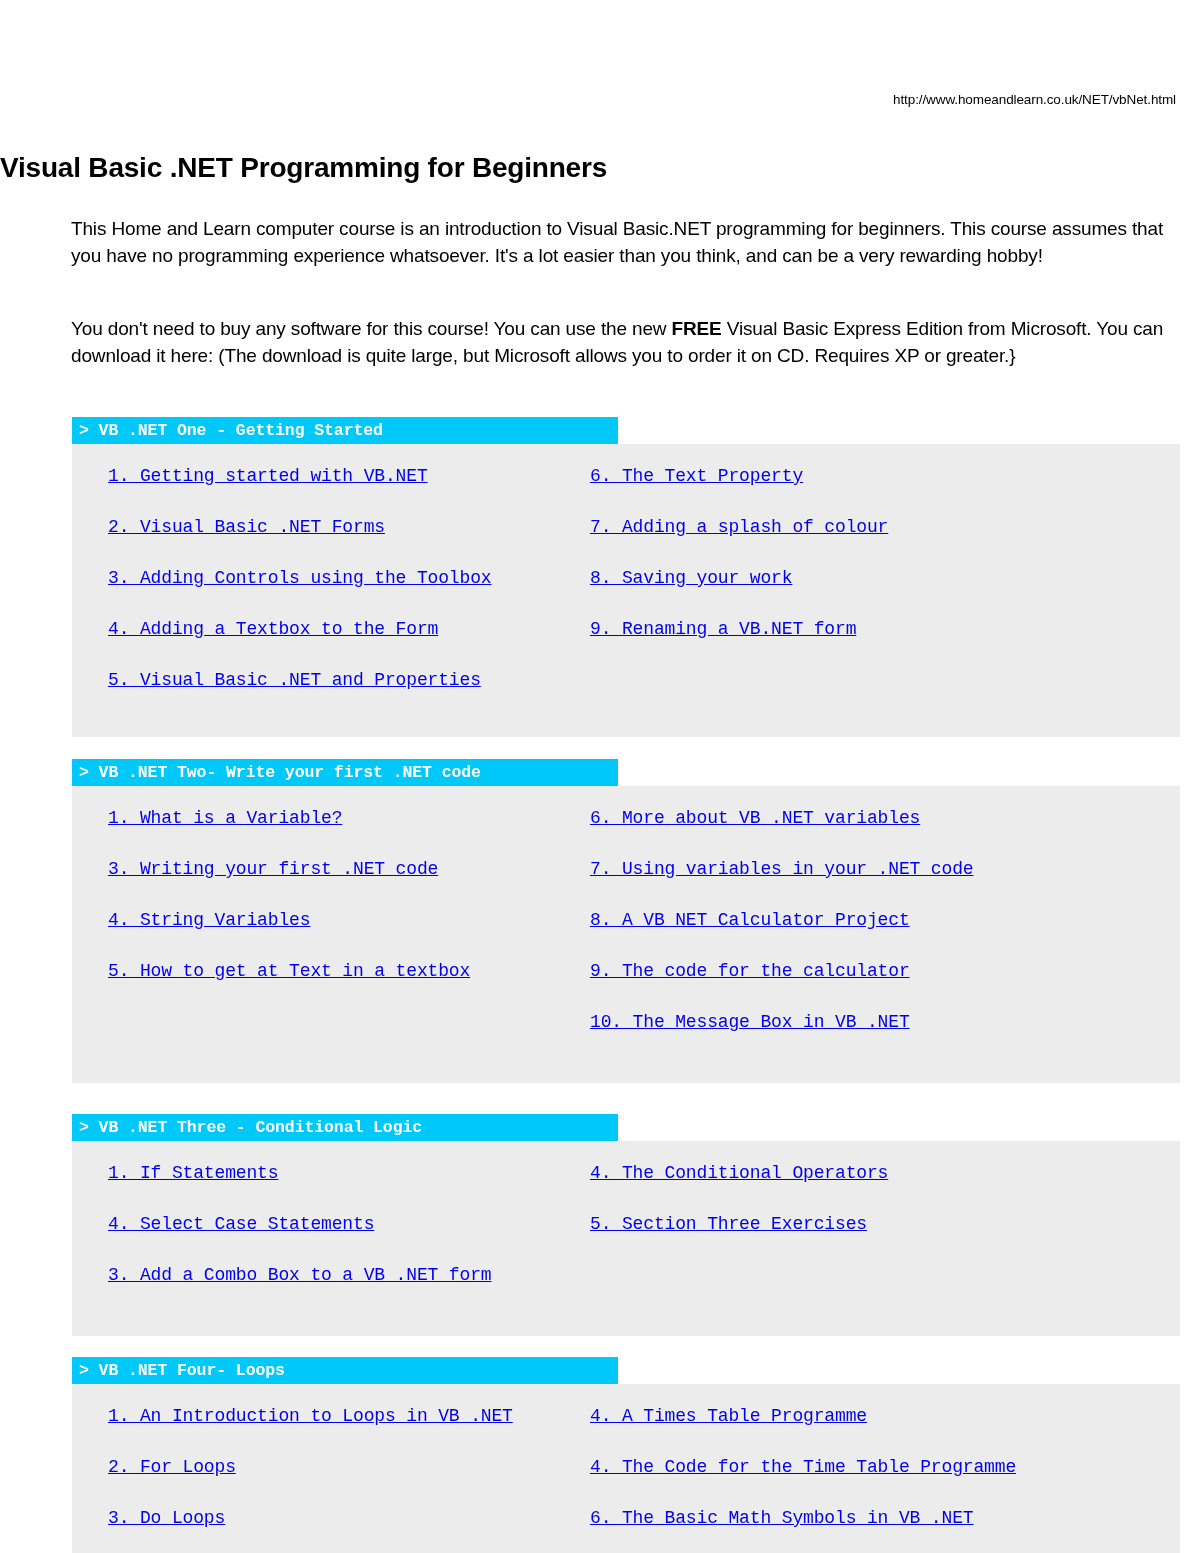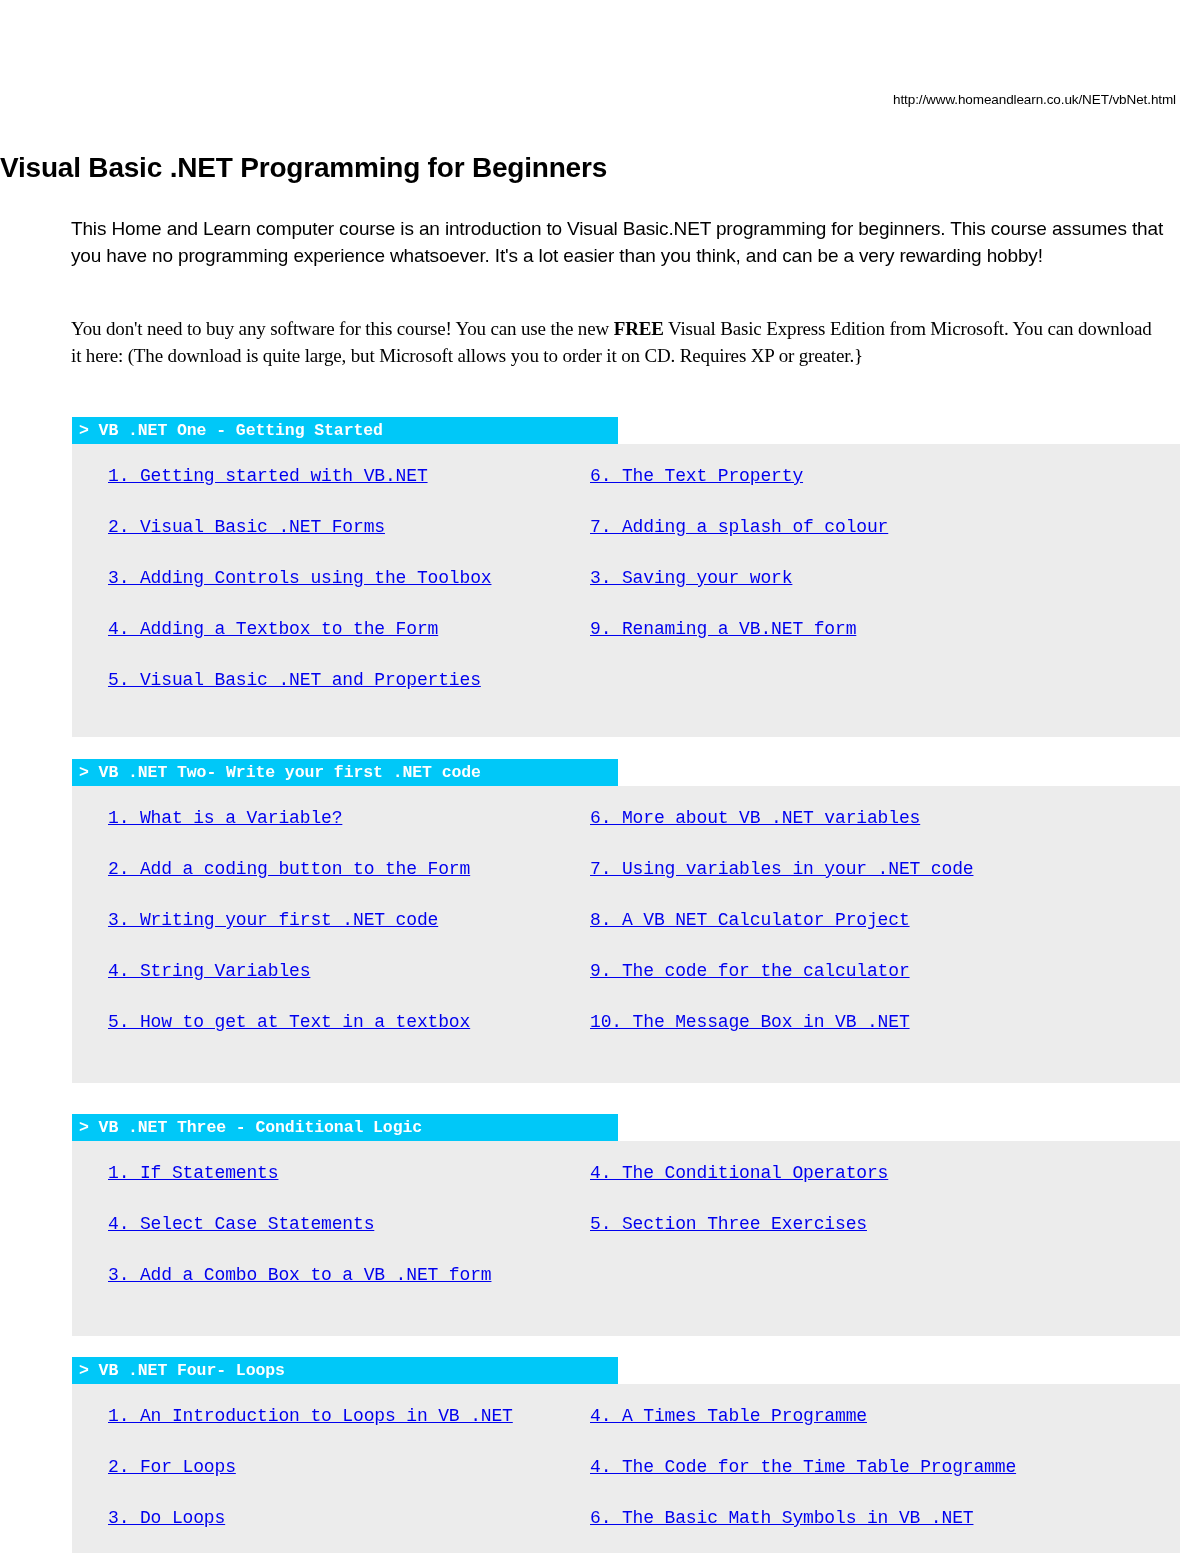--- a/index.html
+++ b/index.html
@@ -44,21 +44,21 @@
   }
   .intro {
     position: absolute;
     left: 71px;
     width: 1094px;
     font-size: 19px;
     line-height: 1.44;
     letter-spacing: -0.15px;
   }
   .intro.p1 { top: 196px; }
-  .intro.p2 { top: 296px; font-family: Liberation Serif, serif; }
+  .intro.p2 { top: 296px; }
   .intro b { font-weight: bold; }
 
   .sections {
     position: absolute;
     top: 417px;
     left: 72px;
     width: 1108px;
   }
   .section { margin-bottom: 21px; font-family: Liberation Mono, monospace; }
   .section-bar {
@@ -129,32 +129,31 @@
         <div class="col col-left">
           <div class="link-row"><a class="toc-link">1. Getting started with VB.NET</a></div>
           <div class="link-row"><a class="toc-link">2. Visual Basic .NET Forms</a></div>
           <div class="link-row"><a class="toc-link">3. Adding Controls using the Toolbox</a></div>
           <div class="link-row"><a class="toc-link">4. Adding a Textbox to the Form</a></div>
           <div class="link-row"><a class="toc-link">5. Visual Basic .NET and Properties</a></div>
         </div>
         <div class="col col-right">
           <div class="link-row"><a class="toc-link">6. The Text Property</a></div>
           <div class="link-row"><a class="toc-link">7. Adding a splash of colour</a></div>
-          <div class="link-row"><a class="toc-link">3. Saving your work</a></div>
+          <div class="link-row"><a class="toc-link">8. Saving your work</a></div>
           <div class="link-row"><a class="toc-link">9. Renaming a VB.NET form</a></div>
         </div>
       </div>
     </div>
 
     <div class="section s2">
       <div class="section-bar">&gt; VB .NET Two- Write your first .NET code</div>
       <div class="section-body">
         <div class="col col-left">
           <div class="link-row"><a class="toc-link">1. What is a Variable?</a></div>
-          <div class="link-row"><a class="toc-link">2. Add a coding button to the Form</a></div>
           <div class="link-row"><a class="toc-link">3. Writing your first .NET code</a></div>
           <div class="link-row"><a class="toc-link">4. String Variables</a></div>
           <div class="link-row"><a class="toc-link">5. How to get at Text in a textbox</a></div>
         </div>
         <div class="col col-right">
           <div class="link-row"><a class="toc-link">6. More about VB .NET variables</a></div>
           <div class="link-row"><a class="toc-link">7. Using variables in your .NET code</a></div>
           <div class="link-row"><a class="toc-link">8. A VB NET Calculator Project</a></div>
           <div class="link-row"><a class="toc-link">9. The code for the calculator</a></div>
           <div class="link-row"><a class="toc-link">10. The Message Box in VB .NET</a></div>

